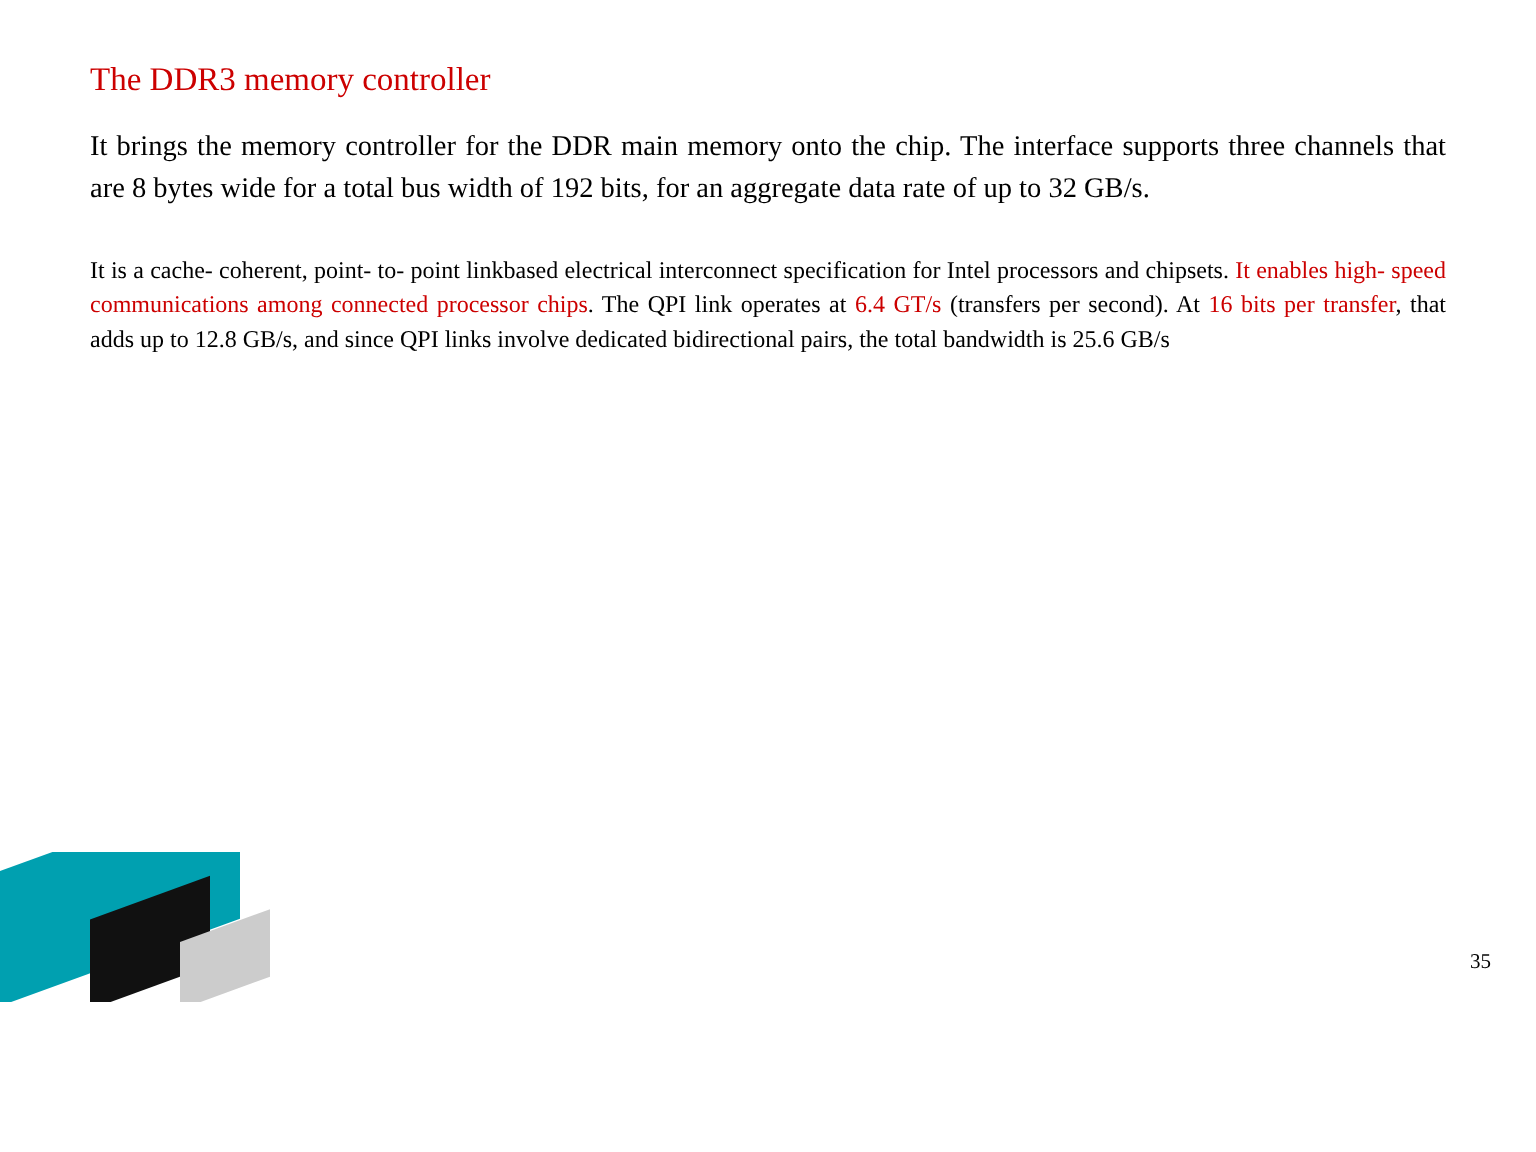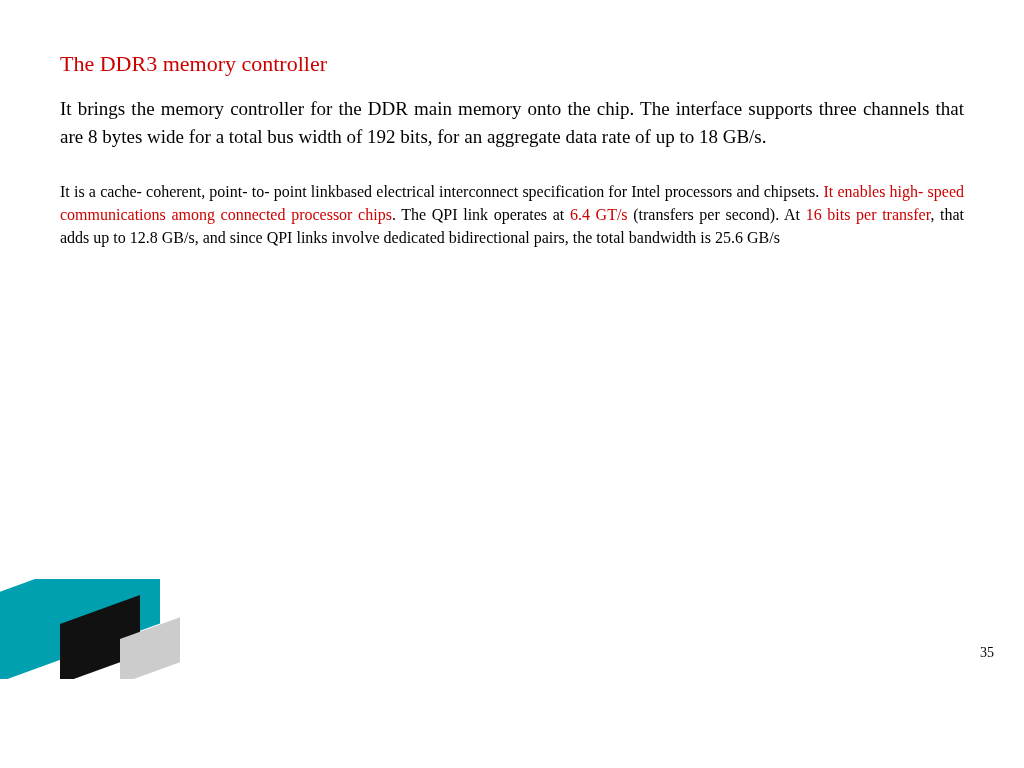--- a/index.html
+++ b/index.html
@@ -16,21 +16,20 @@
       overflow: hidden;
       position: relative;
     }
 
     .slide-container {
       width: 1024px;
       height: 668px;
       background: #ffffff;
       position: relative;
       padding: 40px 60px 46px 60px;
-      margin-top: 11px;
     }
 
     .section-title {
       color: #cc0000;
       font-size: 22px;
       font-weight: normal;
       margin-bottom: 18px;
       font-family: 'Times New Roman', Times, serif;
     }
 
@@ -116,21 +115,21 @@
       transform-origin: bottom left;
     }
   </style>
 </head>
 <body>
 
 <div class="slide-container">
 
   <h2 class="section-title">The DDR3 memory controller</h2>
 
-  <p class="body-text">It brings the memory controller for the DDR main memory onto the chip. The interface supports three channels that are 8 bytes wide for a total bus width of 192 bits, for an aggregate data rate of up to 18 GB/s.</p>
+  <p class="body-text">It brings the memory controller for the DDR main memory onto the chip. The interface supports three channels that are 8 bytes wide for a total bus width of 192 bits, for an aggregate data rate of up to 32 GB/s.</p>
 
 
   <p class="body-text2">
     <span>It is a cache- coherent, point- to- point linkbased electrical interconnect specification for Intel processors and chipsets.&nbsp;</span><span class="red-text">It enables high- speed communications among connected processor chips</span><span>. The QPI link operates at&nbsp;</span><span class="red-text">6.4 GT/s</span><span>&nbsp;(transfers per second). At&nbsp;</span><span class="red-text">16 bits per transfer</span><span>, that adds up to 12.8 GB/s, and since QPI links involve dedicated bidirectional pairs, the total bandwidth is 25.6 GB/s</span>
   </p>
 
   <div class="slide-number">35</div>
 
   <div class="bottom-decoration">
     <div class="deco-teal"></div>

